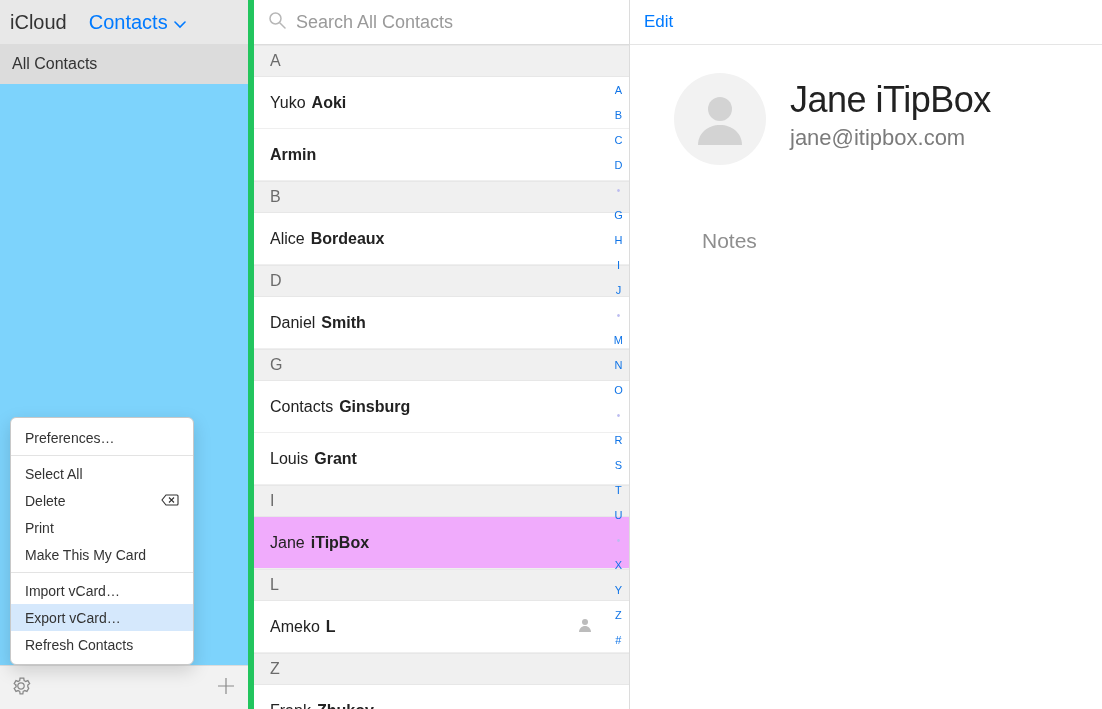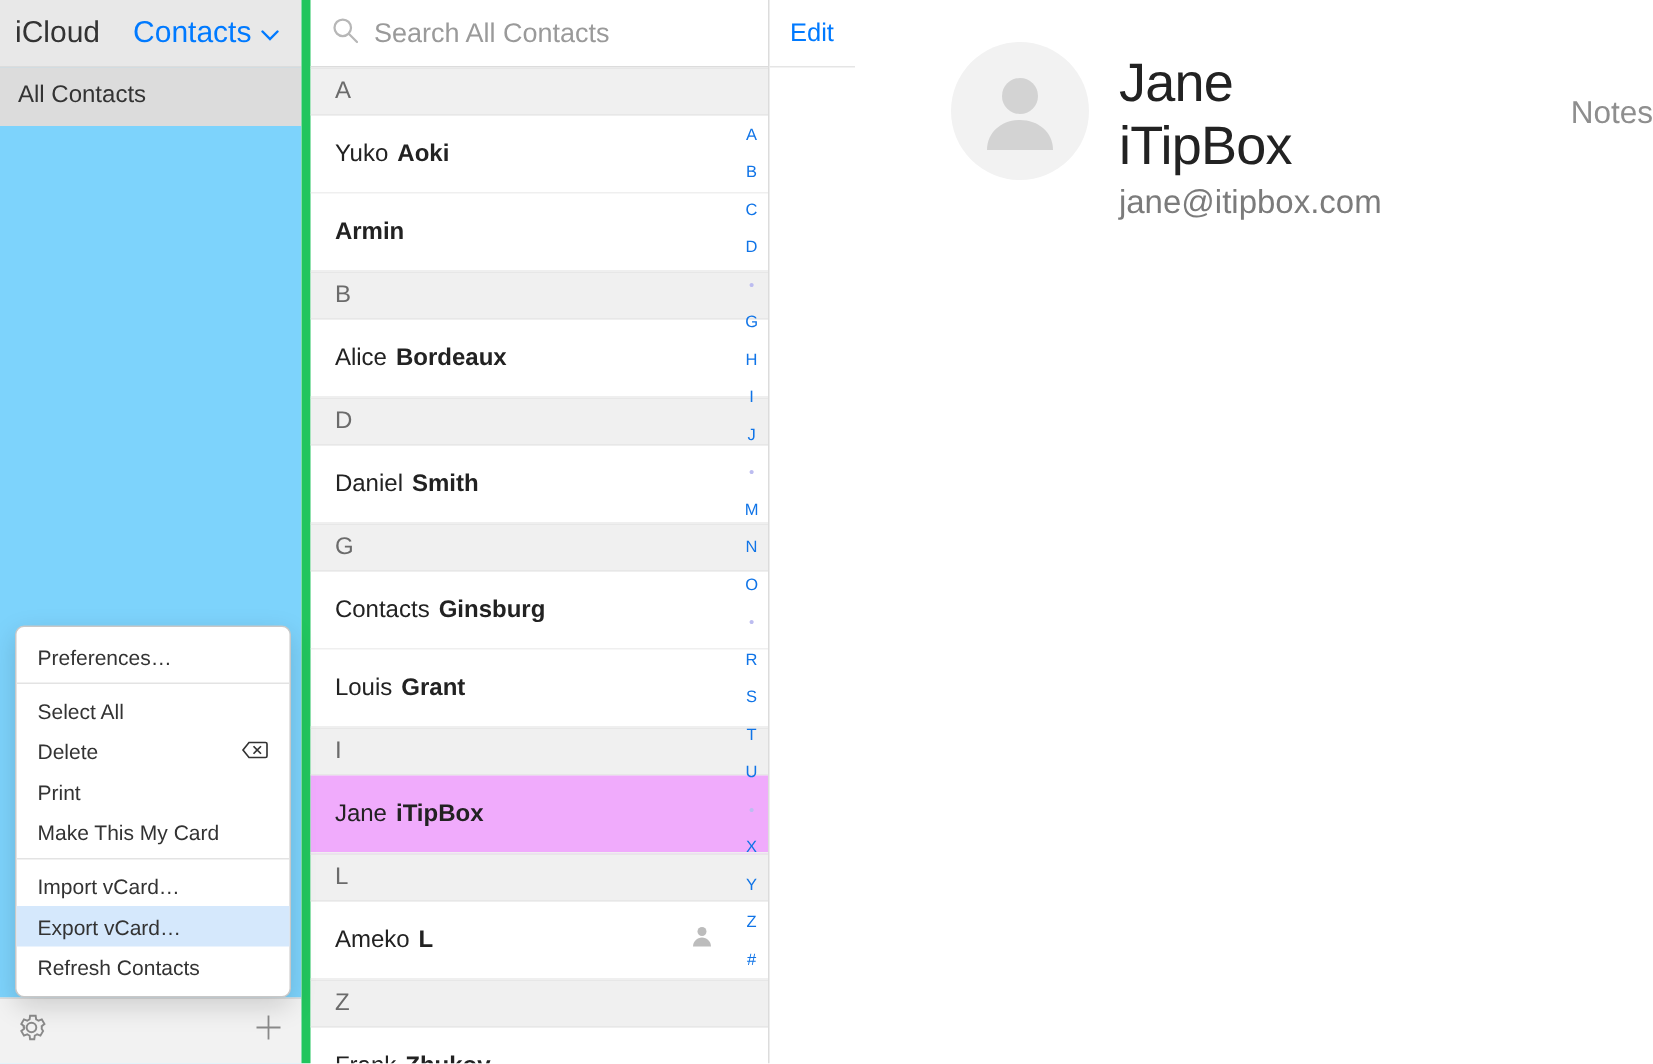--- a/index.html
+++ b/index.html
@@ -106,23 +106,22 @@
       display: flex; flex-direction: column;
       font-size: 11px; color: #1074e7;
       align-items: center;
     }
     .alpha-index span { height: 25px; line-height: 25px; cursor: pointer; }
     .alpha-index .dot { color: #bcbcf0; font-size: 10px; }
 
     
     .detail {
       flex: 1;
-      display: flex; flex-direction: row;
+      display: flex; flex-direction: column;
       background: #fff;
-      gap: 24px;
     }
     .detail-header {
       height: 45px; border-bottom: 1px solid #e5e5e5;
       display: flex; align-items: center; padding: 0 14px;
     }
     .edit-link { color: #007aff; font-size: 17px; cursor: pointer; }
     .detail-body { display: flex; padding: 28px 22px 0 40px; }
     .avatar-wrap { width: 100px; display: flex; justify-content: center; }
     .avatar {
       width: 92px; height: 92px; border-radius: 50%;

